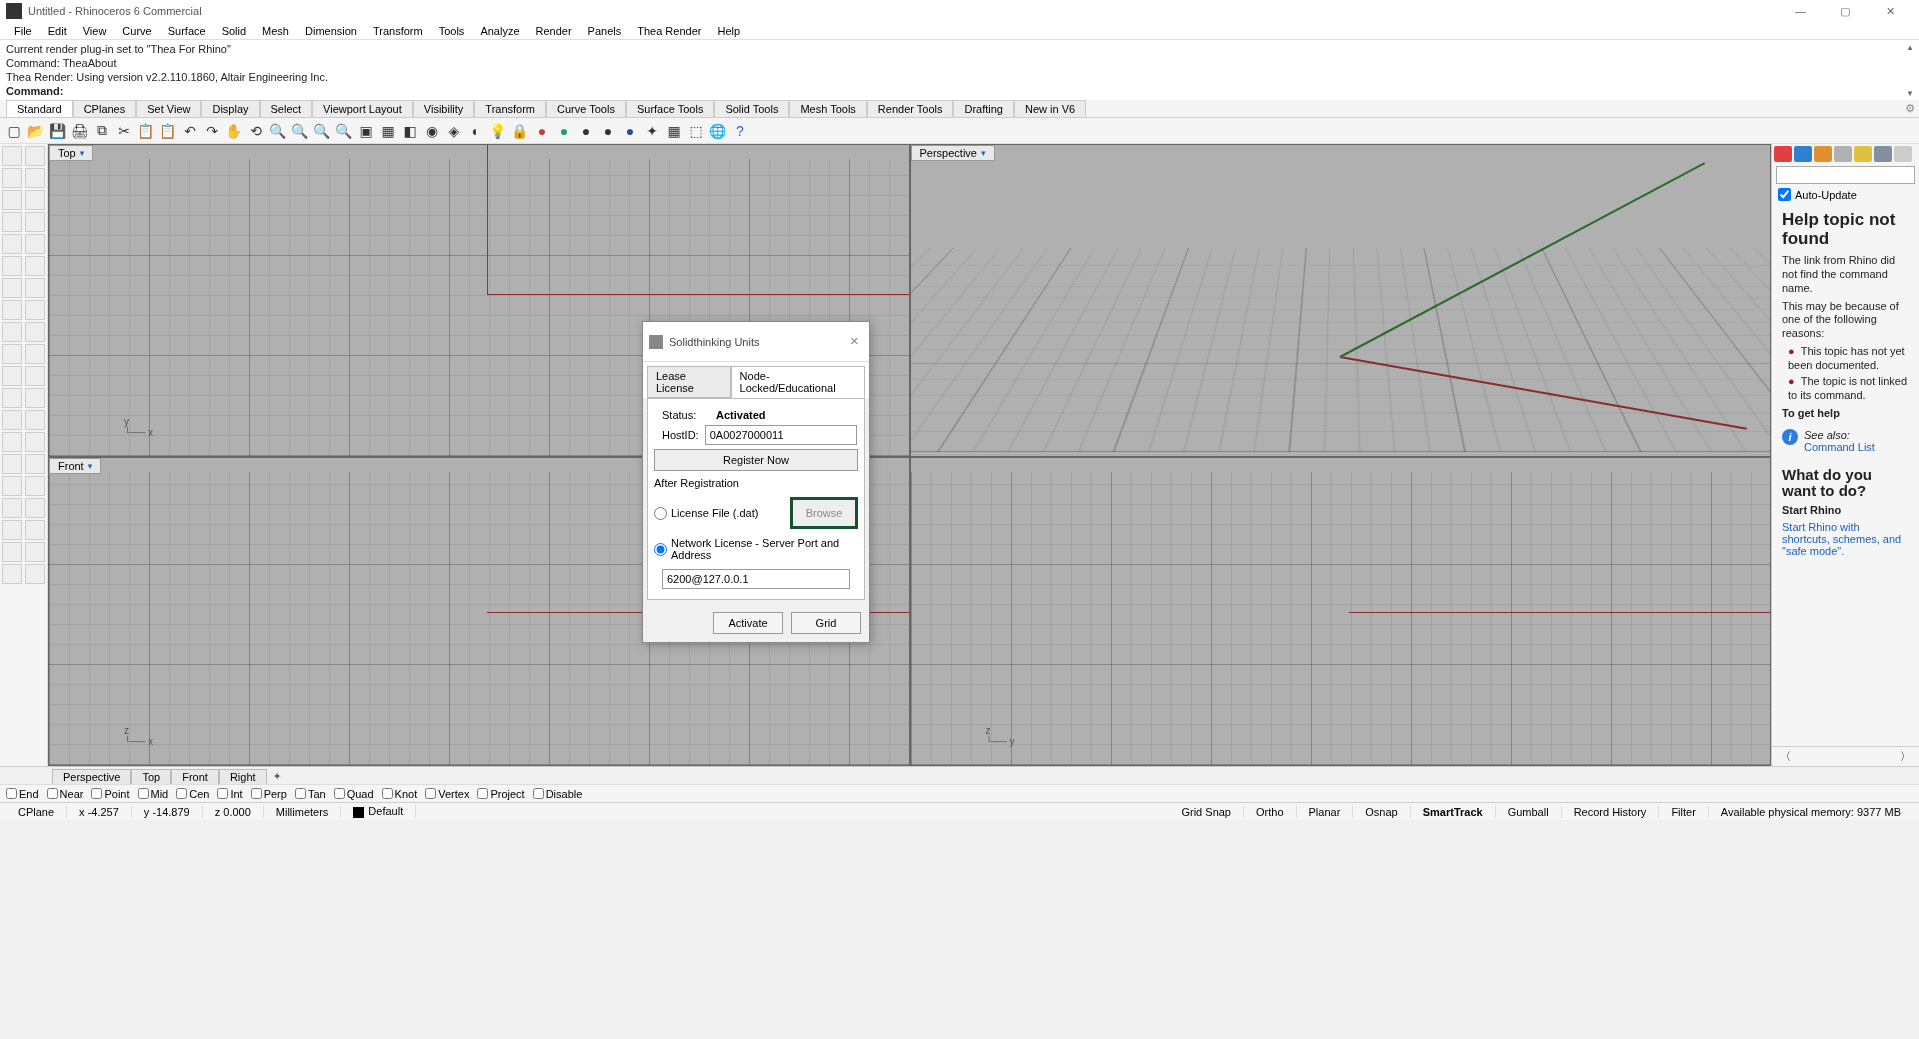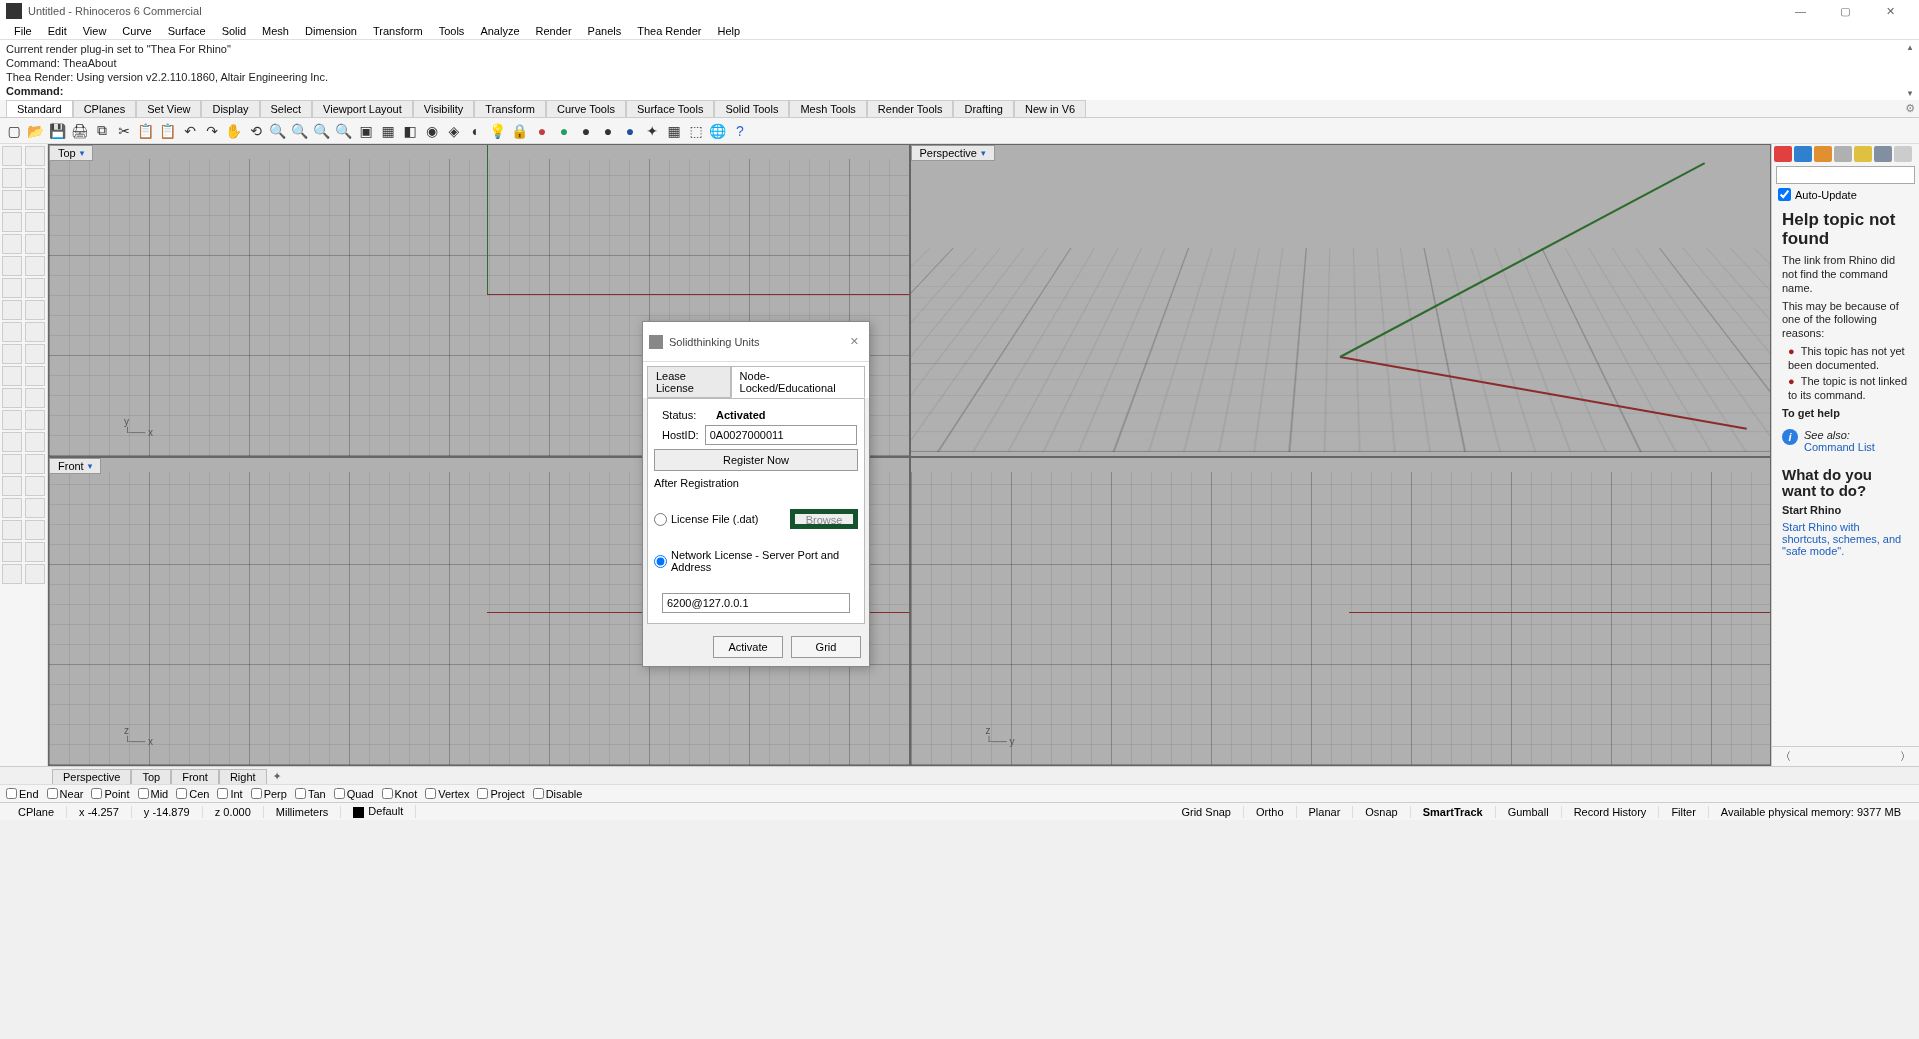--- a/index.html
+++ b/index.html
@@ -77,22 +77,22 @@
 .dialog .dtitle .dx { color: #888; padding: 0 4px; }
 .dialog .dtabs { display: flex; background: #fff; padding: 4px 4px 0 4px; }
 .dialog .dtabs .dtab { padding: 3px 8px; border: 1px solid #bbb; background: #eaeaea; font-size: 11px; }
 .dialog .dtabs .dtab.active { background: #fff; border-bottom-color: #fff; }
 .dialog .dbody { background: #fff; border: 1px solid #bbb; margin: 0 4px 6px 4px; padding: 6px 6px; }
 .dialog .drow { display: flex; align-items: center; gap: 6px; margin: 4px 8px; }
 .dialog .dlabel { width: 48px; }
 .dialog input[type=text] { flex: 1; height: 20px; border: 1px solid #999; padding: 0 4px; background: #fff; }
 .dialog .wide { width: 100%; height: 22px; border: 1px solid #999; background: #eee; }
 .dialog .section { font-size: 11px; margin: 6px 0 2px; }
-.dialog .radio { display: flex; align-items: center; gap: 4px; margin: 20px 0; }
-.dialog .browse { width: 68px; height: 20px; border: 5px solid #14532d; background: #eee; color: #888; }
+.dialog .radio { display: flex; align-items: center; gap: 4px; margin: 8px 0; }
+.dialog .browse { width: 68px; height: 32px; border: 3px solid #14532d; background: #eee; color: #888; }
 .dialog .dbuttons { display: flex; justify-content: flex-end; gap: 8px; padding: 6px 8px 8px; }
 .dialog .dbuttons button { width: 70px; height: 22px; border: 1px solid #999; background: #f5f5f5; }
 </style>
 </head>
 <body>
 
 <div class="titlebar">
   <div class="icon"></div>
   <div class="title">Untitled - Rhinoceros 6 Commercial</div>
   <div class="wbtn">—</div>

